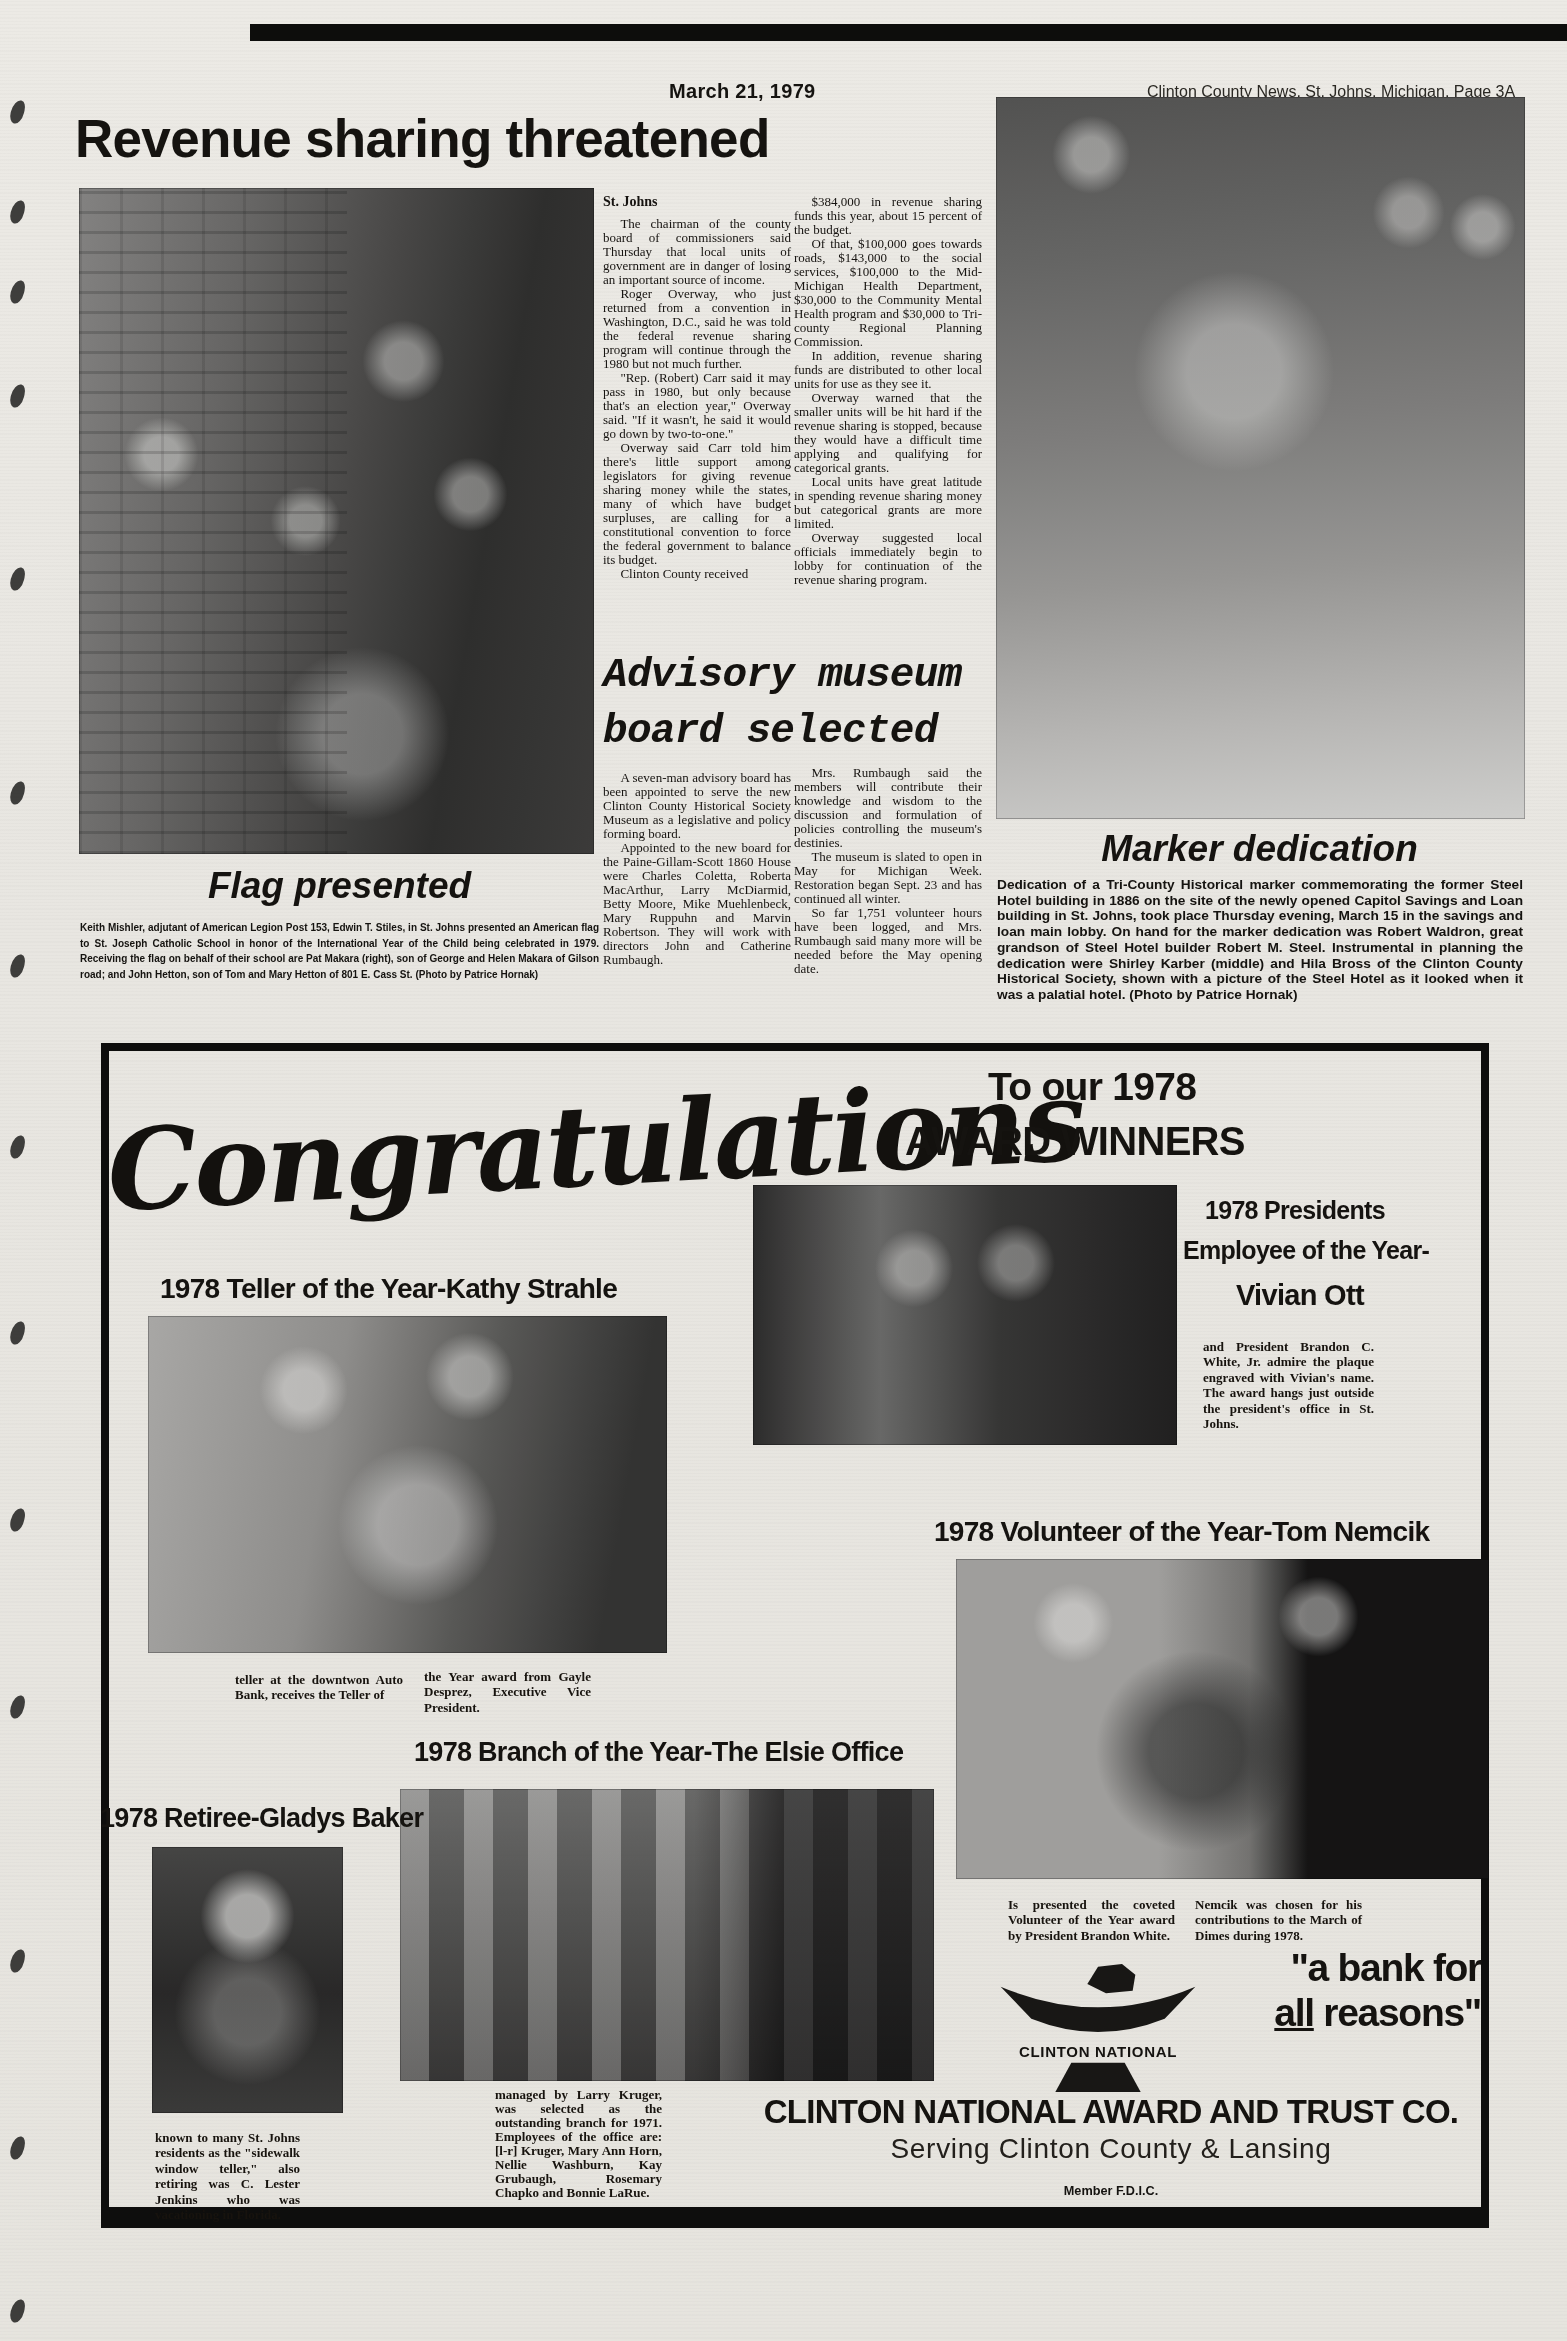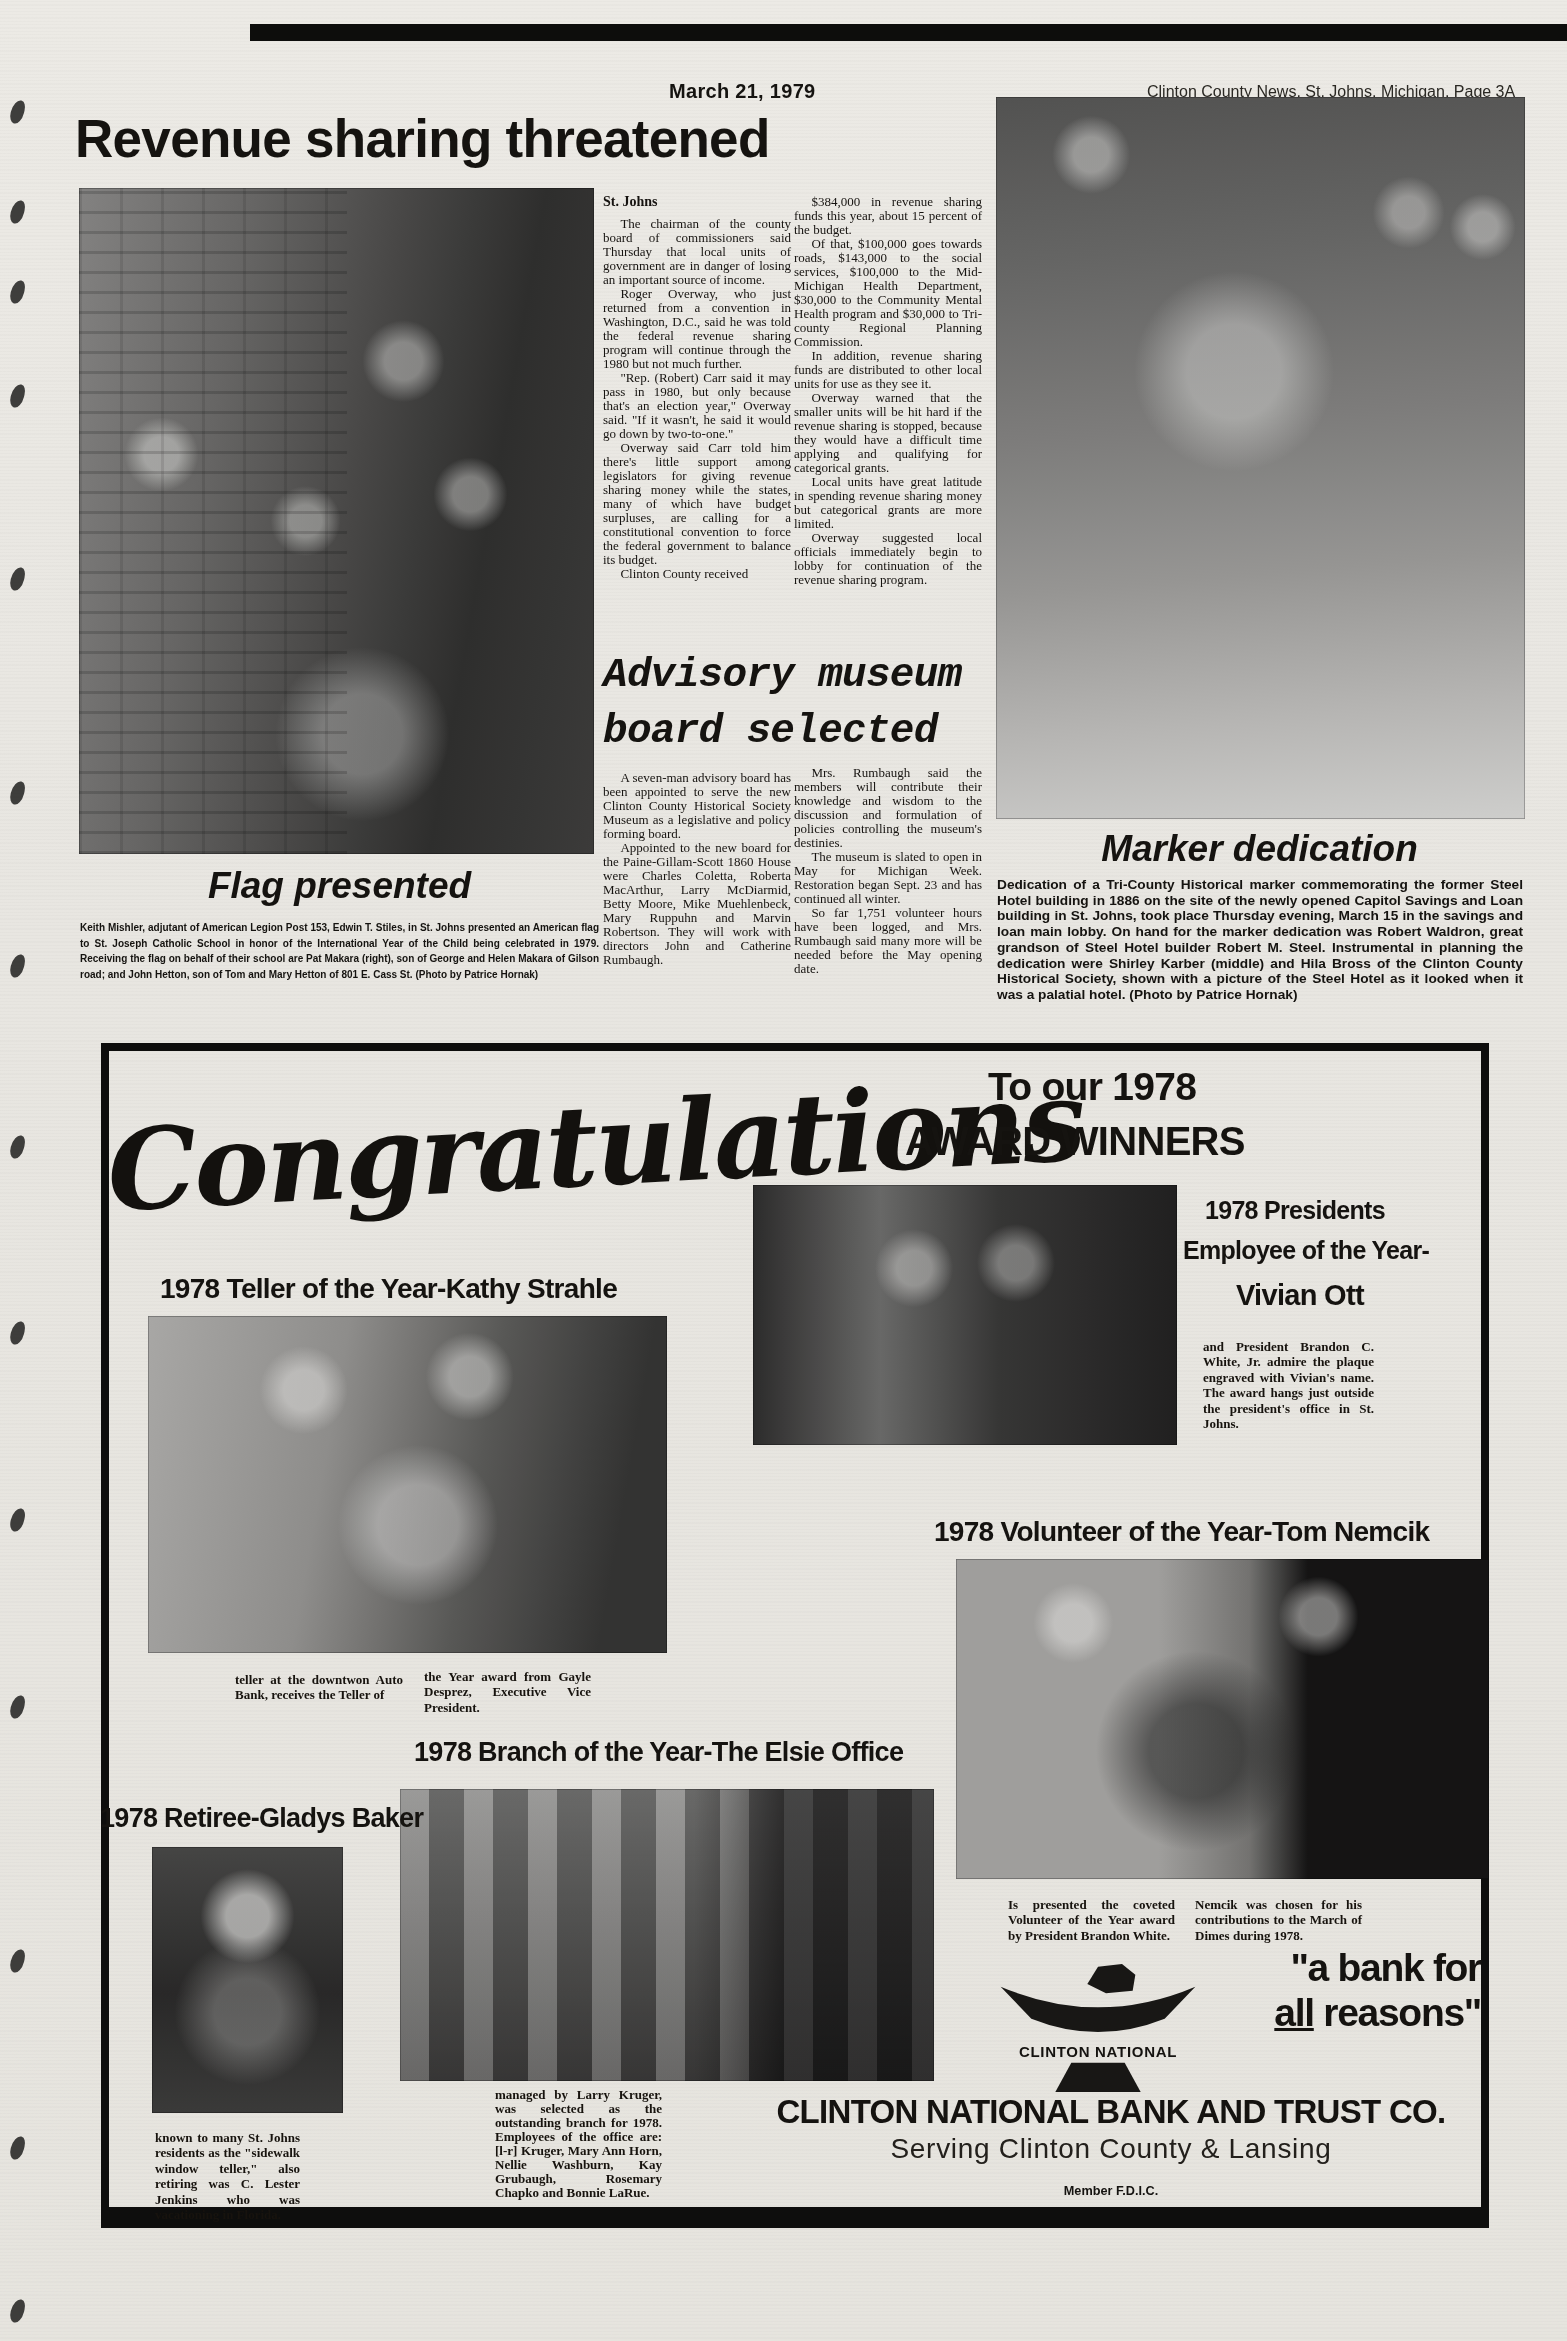--- a/index.html
+++ b/index.html
@@ -166,38 +166,38 @@
   <div class="adcap" style="left:235px;top:1672px;width:168px">teller at the downtwon Auto Bank, receives the Teller of</div>
   <div class="adcap" style="left:424px;top:1669px;width:167px">the Year award from Gayle Desprez, Executive Vice President.</div>
 
   <div class="abs adheading" style="left:934px;top:1516px;width:554px">1978 Volunteer of the Year-Tom Nemcik</div>
   <div class="photo ph-nemcik" style="left:956px;top:1559px;width:533px;height:320px"></div>
   <div class="adcap" style="left:1008px;top:1897px;width:167px">Is presented the coveted Volunteer of the Year award by President Brandon White.</div>
   <div class="adcap" style="left:1195px;top:1897px;width:167px">Nemcik was chosen for his contributions to the March of Dimes during 1978.</div>
 
   <div class="abs adheading" style="left:414px;top:1737px;width:521px;font-size:27px">1978 Branch of the Year-The Elsie Office</div>
   <div class="photo ph-elsie" style="left:400px;top:1789px;width:534px;height:292px"></div>
-  <div class="adcap" style="left:495px;top:2088px;width:167px;line-height:14px">managed by Larry Kruger, was selected as the outstanding branch for 1978. Employees of the office are: [l-r] Kruger, Mary Ann Horn, Nellie Washburn, Kay Grubaugh, Rosemary Chapko and Bonnie LaRue.</div>
+  <div class="adcap" style="left:495px;top:2088px;width:167px;line-height:14px">managed by Larry Kruger, was selected as the outstanding branch for 1971. Employees of the office are: [l-r] Kruger, Mary Ann Horn, Nellie Washburn, Kay Grubaugh, Rosemary Chapko and Bonnie LaRue.</div>
 
   <div class="abs adheading" style="left:100px;top:1803px;width:307px;font-size:27px">1978 Retiree-Gladys Baker</div>
   <div class="photo ph-gladys" style="left:152px;top:1847px;width:191px;height:266px"></div>
   <div class="adcap" style="left:155px;top:2130px;width:145px">known to many St. Johns residents as the "sidewalk window teller," also retiring was C. Lester Jenkins who was vacationing in Florida.</div>
 
   <div class="abs slogan" style="left:1201px;top:1946px;width:280px">
     <span>"a bank for</span><br>
     <span class="u">all</span><span> reasons"</span>
   </div>
 
   <div class="abs" style="left:998px;top:1964px;width:200px;height:130px">
     <svg width="200" height="130" viewBox="0 0 300 195">
       <polygon class="ink" points="134,30 150,4 186,0 206,16 202,40 162,44"></polygon>
       <path class="ink" d="M4,34 Q150,96 296,34 L250,82 Q150,122 50,82 Z"></path>
       <polygon class="ink" points="110,148 190,148 214,192 86,192"></polygon>
     </svg>
     <div class="abs logotext" style="left:0;top:79px;width:200px">CLINTON NATIONAL</div>
   </div>
 
-  <div class="abs bankname" style="left:746px;top:2093px;width:730px">CLINTON NATIONAL BANK AND TRUST CO.</div>
+  <div class="abs bankname" style="left:746px;top:2093px;width:730px">CLINTON NATIONAL AWARD AND TRUST CO.</div>
   <div class="abs serving" style="left:746px;top:2133px;width:730px">Serving Clinton County &amp; Lansing</div>
   <div class="abs member" style="left:746px;top:2184px;width:730px">Member F.D.I.C.</div>
 
 </div>
 
 
 </body></html>

